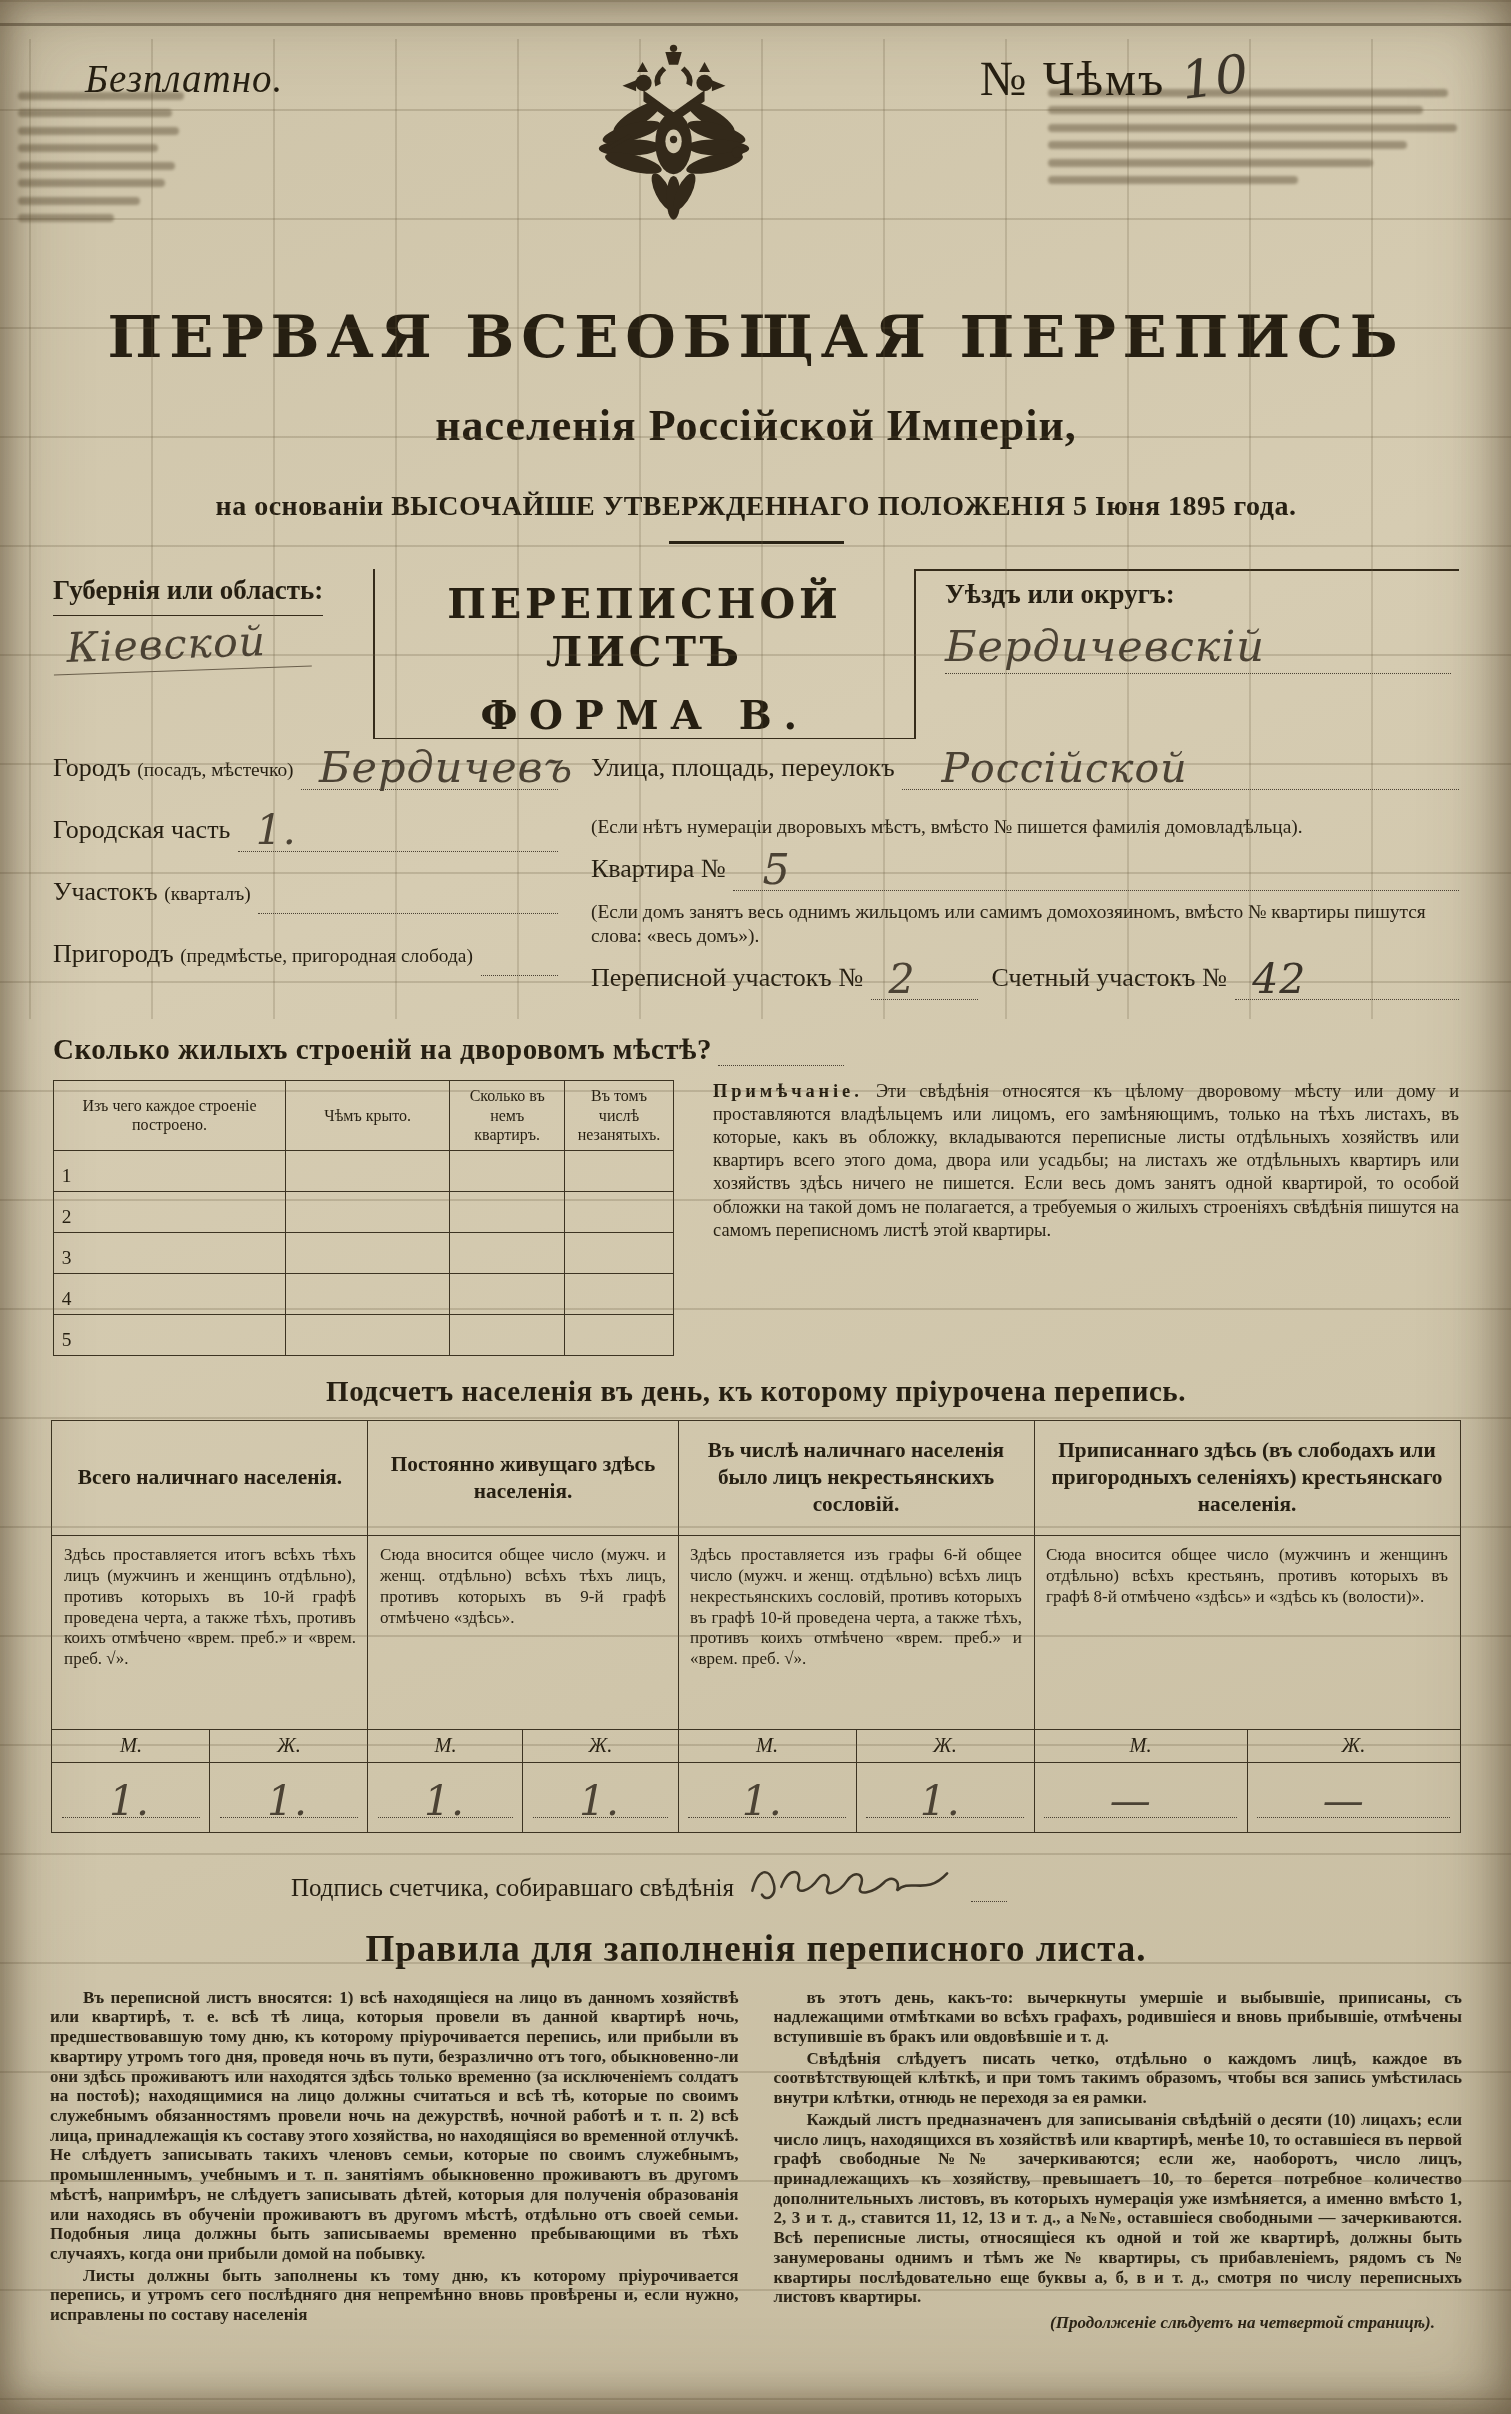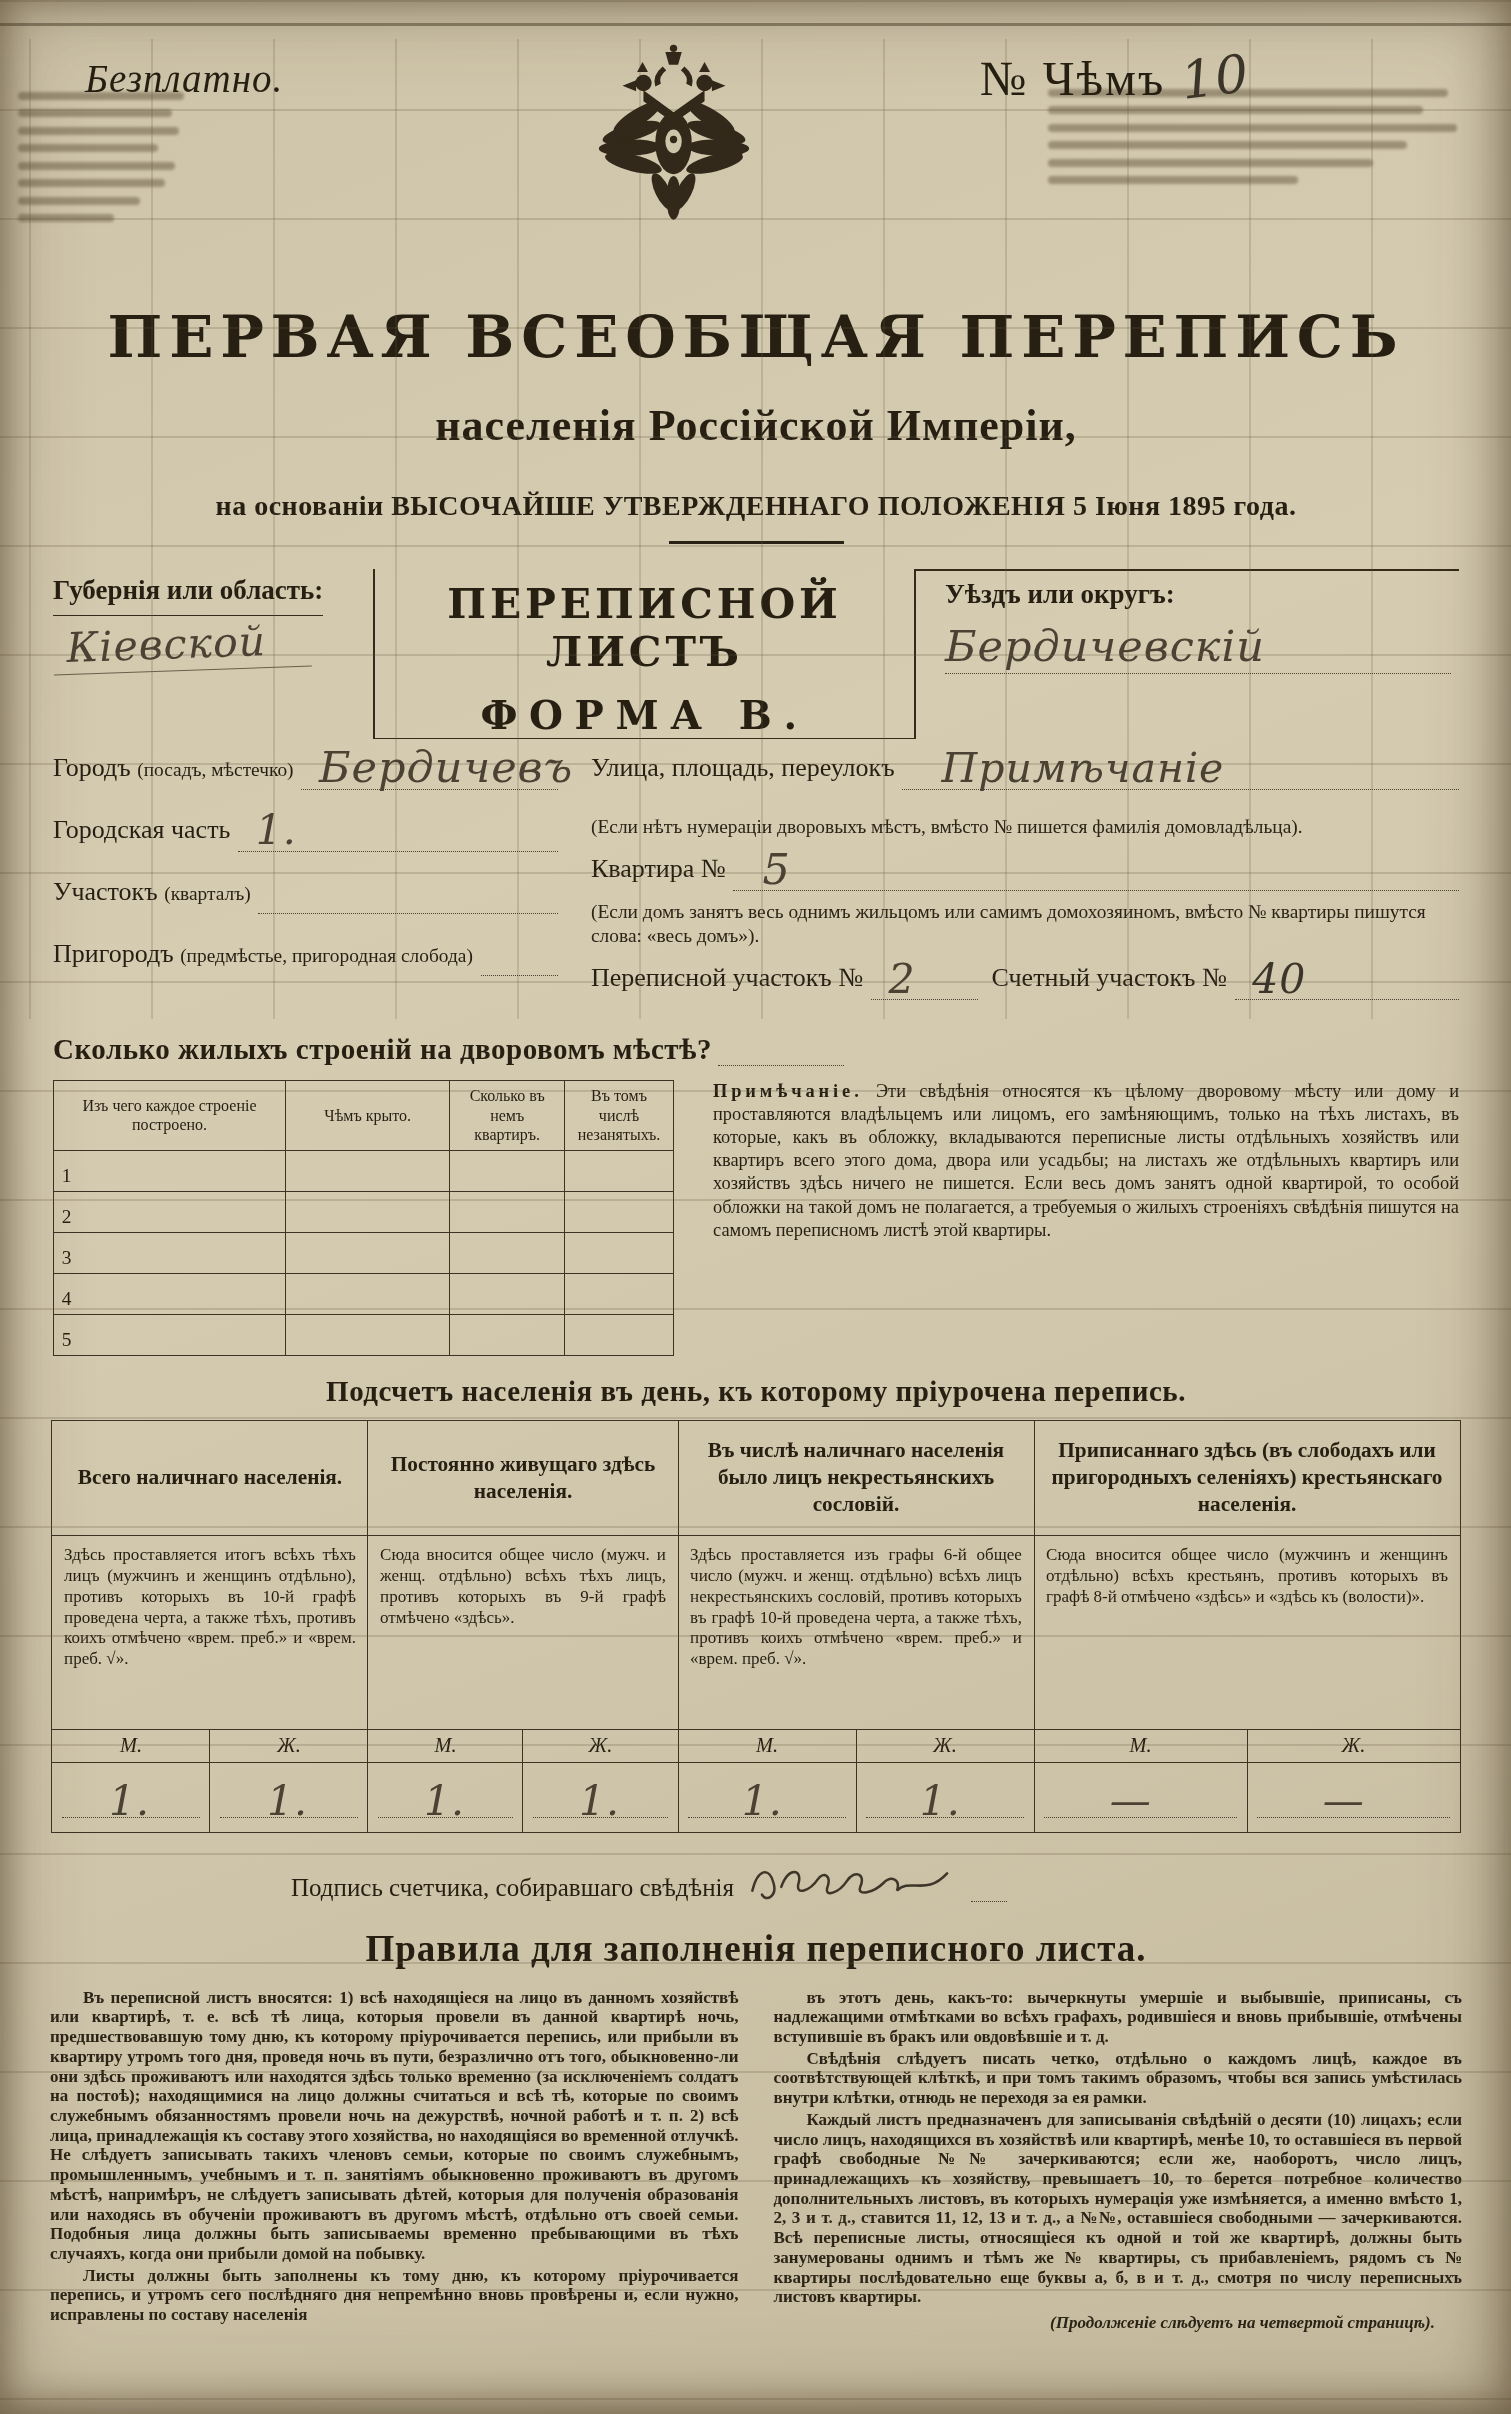--- a/index.html
+++ b/index.html
@@ -208,39 +208,39 @@
           <span class="sm">(предмѣстье, пригородная слобода)</span>
         </span>
         <span class="dots"></span>
       </div>
     </div>
 
     <div class="addr-r">
       <div class="fieldrow">
         <span class="flabel">Улица, площадь, переулокъ</span>
         <span class="dots">
-          <span class="hand" style="left:39px">Примѣчаніе</span>
+          <span class="hand" style="left:39px">Россійской</span>
         </span>
       </div>
       <div class="fnote" style="margin-top:0">(Если нѣтъ нумераціи дворовыхъ мѣстъ, вмѣсто № пишется фамилія домовладѣльца).</div>
       <div class="fieldrow" style="margin-bottom:9.7px">
         <span class="flabel">Квартира №</span>
         <span class="dots">
           <span class="hand" style="left:29px;font-size:43px">5</span>
         </span>
       </div>
       <div class="fnote" style="margin-top:0">(Если домъ занятъ весь однимъ жильцомъ или самимъ домохозяиномъ, вмѣсто № квартиры пишутся слова: «весь домъ»).</div>
       <div class="fieldrow" style="margin-top:11.6px">
         <span class="flabel">Переписной участокъ №</span>
         <span class="dots" style="flex:0 0 107px">
           <span class="hand">2</span>
         </span>
         <span class="flabel" style="margin-left:13.6px">Счетный участокъ №</span>
         <span class="dots">
-          <span class="hand" style="color:#3c352a">40</span>
+          <span class="hand" style="color:#3c352a">42</span>
         </span>
       </div>
     </div>
   </div>
 
   <div class="bq">
     <span class="q">Сколько жилыхъ строеній на дворовомъ мѣстѣ?</span>
     <span class="qdots"></span>
   </div>
 

